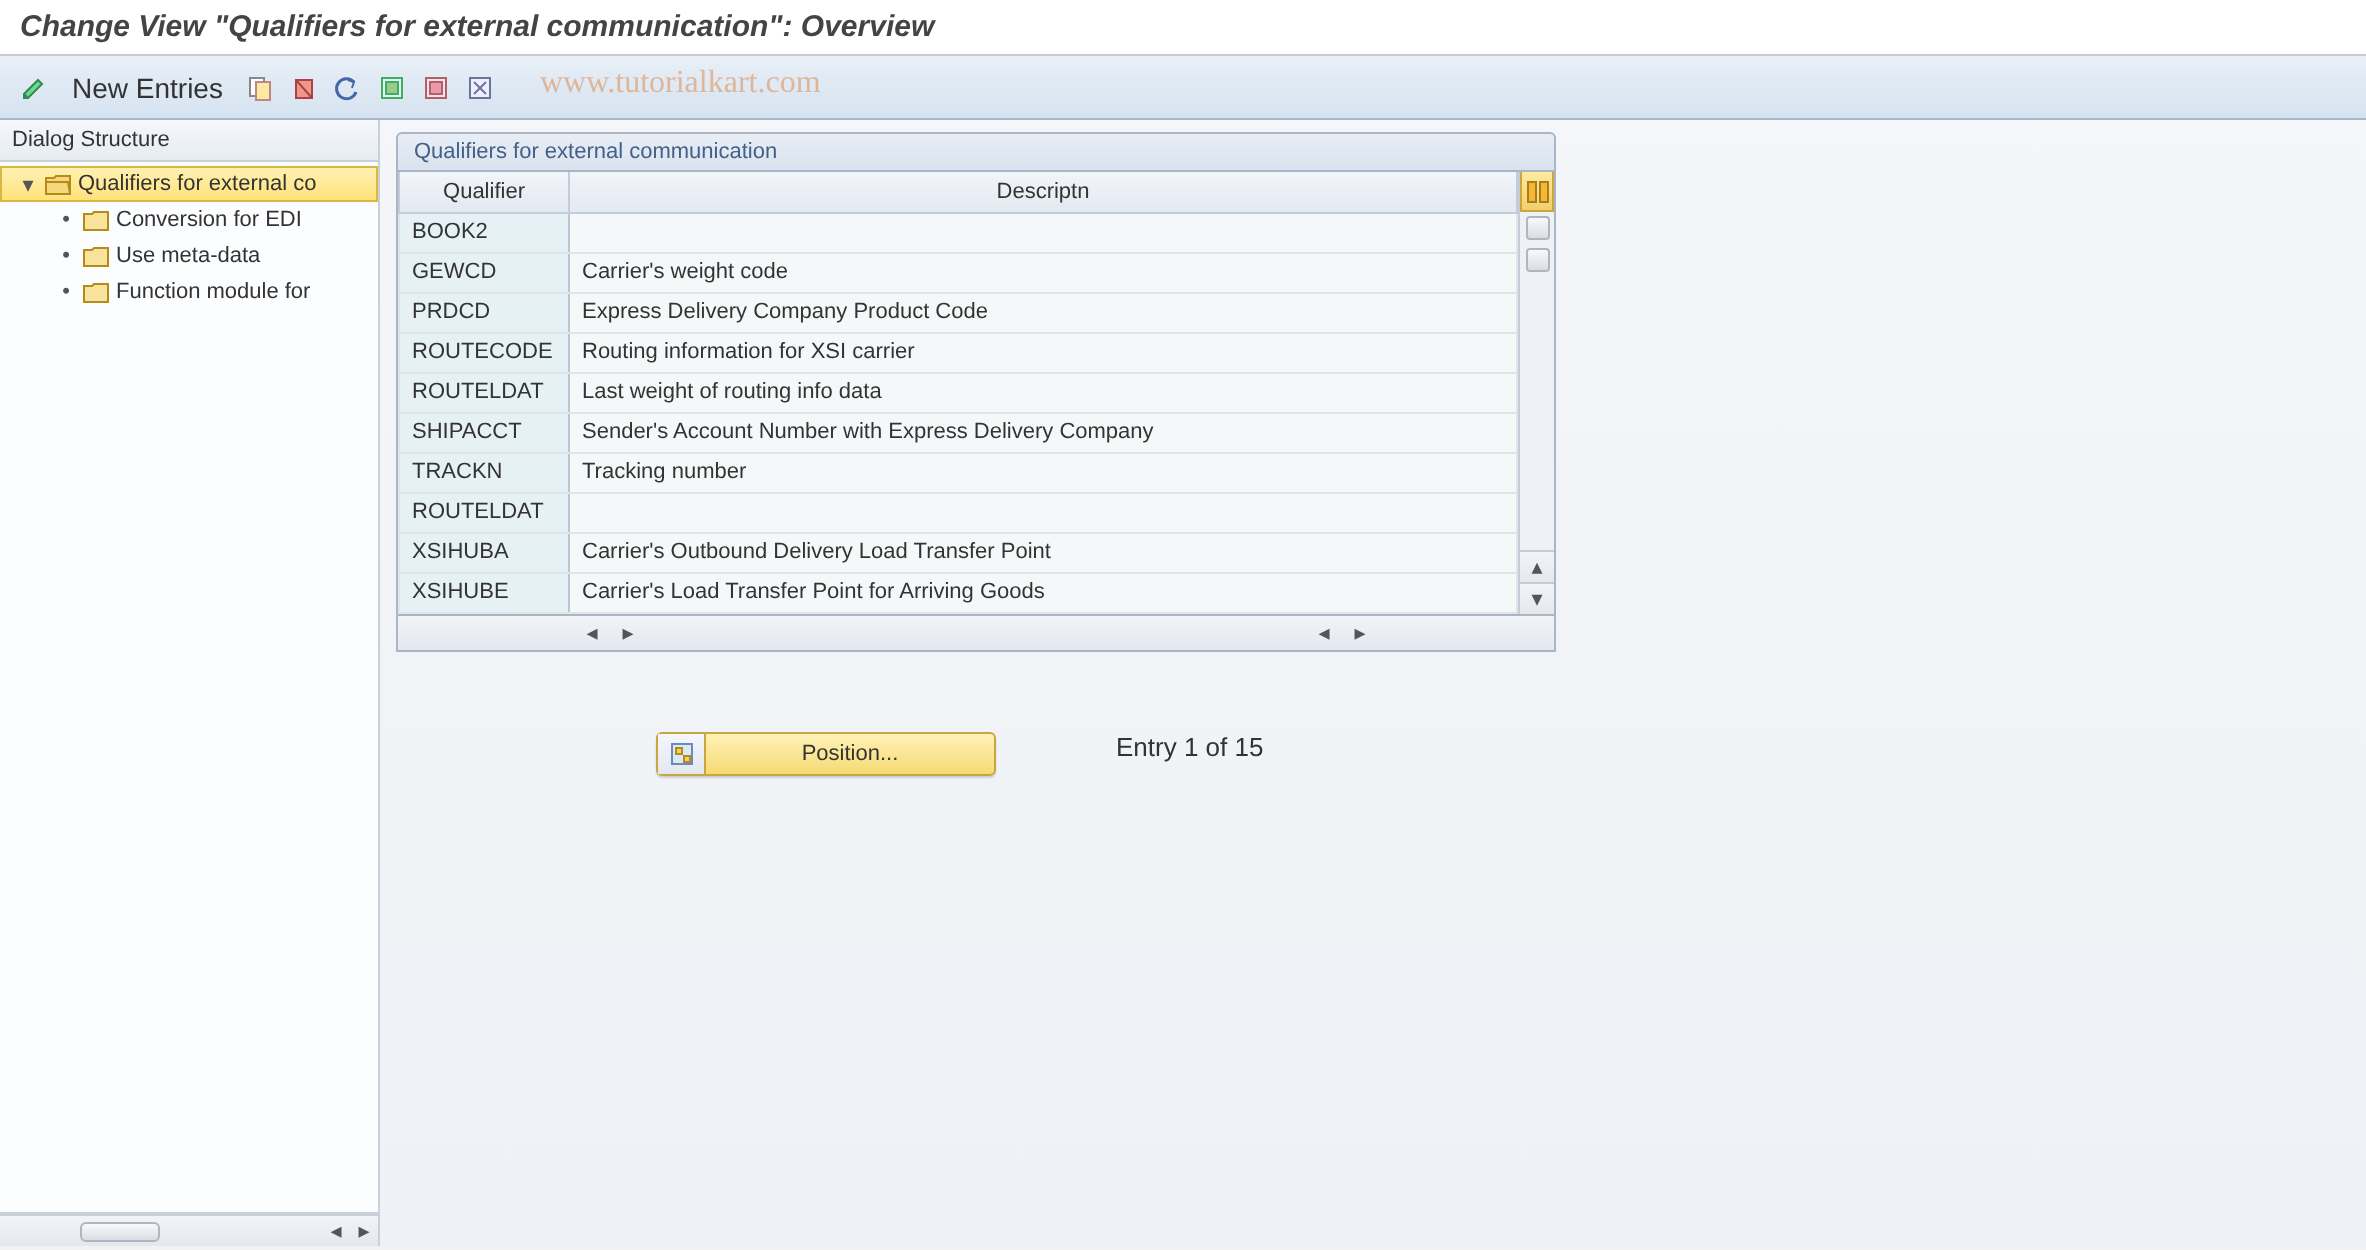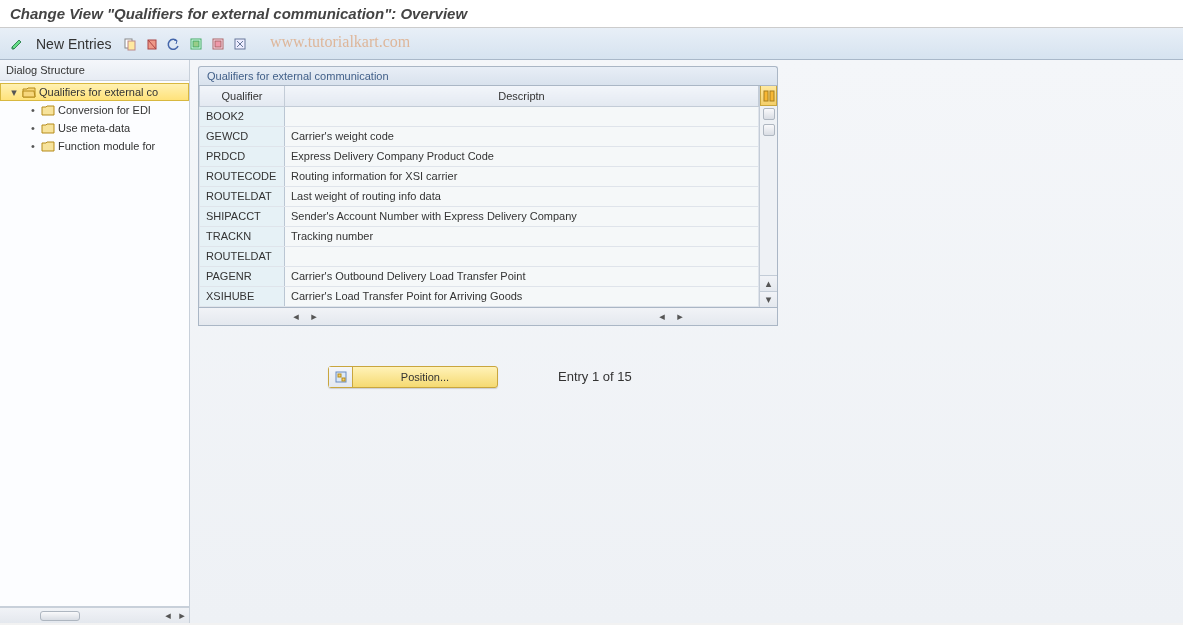--- a/index.html
+++ b/index.html
@@ -209,21 +209,21 @@
     background: linear-gradient(#f1f3f7,#e4e8ee);
     display:flex; align-items:center;
     padding: 0 90px 0 90px;
     gap: 4px;
   }
   .grid-hscroll .spacer { flex:1; }
   
   .footer-row {
     margin-top: 40px;
     display: flex;
-    align-items: center;
+    align-items: flex-start;
     gap: 60px;
     padding-left: 130px;
   }
   .pos-btn {
     display:flex; align-items:center;
     background: linear-gradient(#fff2b8,#f5da72);
     border: 1px solid #c9a63e;
     border-radius: 3px;
     height: 22px;
     width: 170px;
@@ -388,21 +388,21 @@
             </tr>
             <tr>
               <td class="qual">TRACKN</td>
               <td>Tracking number</td>
             </tr>
             <tr>
               <td class="qual">ROUTELDAT</td>
               <td></td>
             </tr>
             <tr>
-              <td class="qual">PAGENR</td>
+              <td class="qual">XSIHUBA</td>
               <td>Carrier's Outbound Delivery Load Transfer Point</td>
             </tr>
             <tr>
               <td class="qual">XSIHUBE</td>
               <td>Carrier's Load Transfer Point for Arriving Goods</td>
             </tr>
           </tbody>
       </table>
       <div class="grid-right-gutter">
         <div class="gutter-head">

